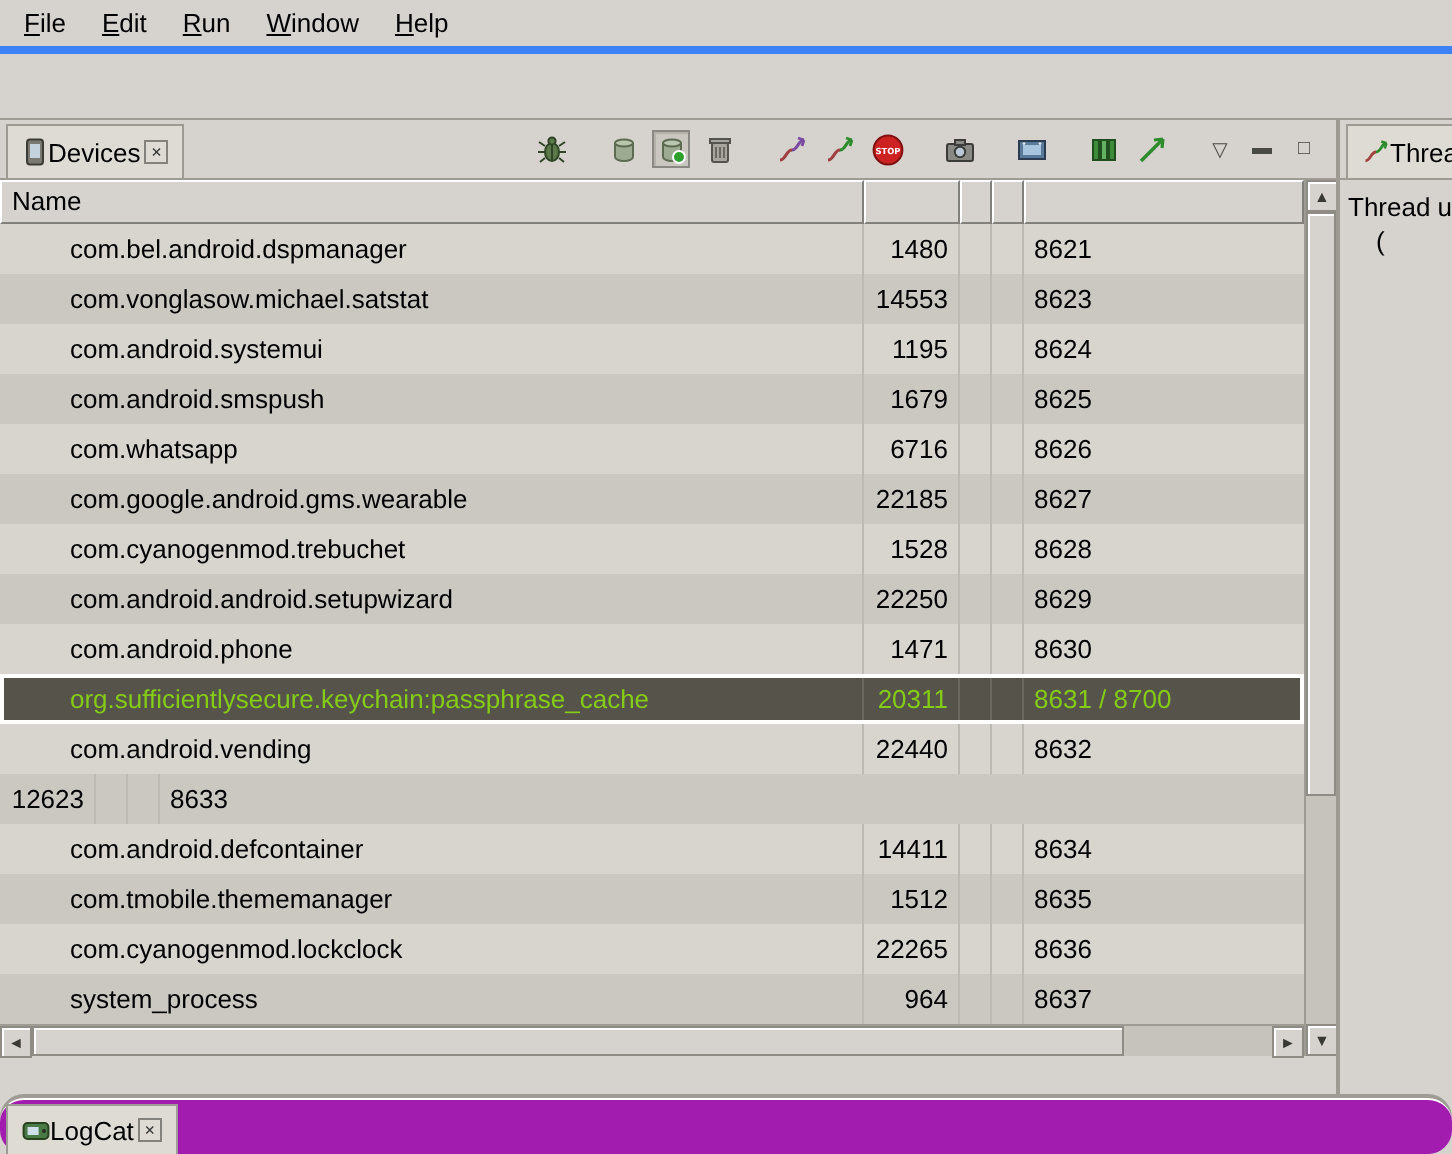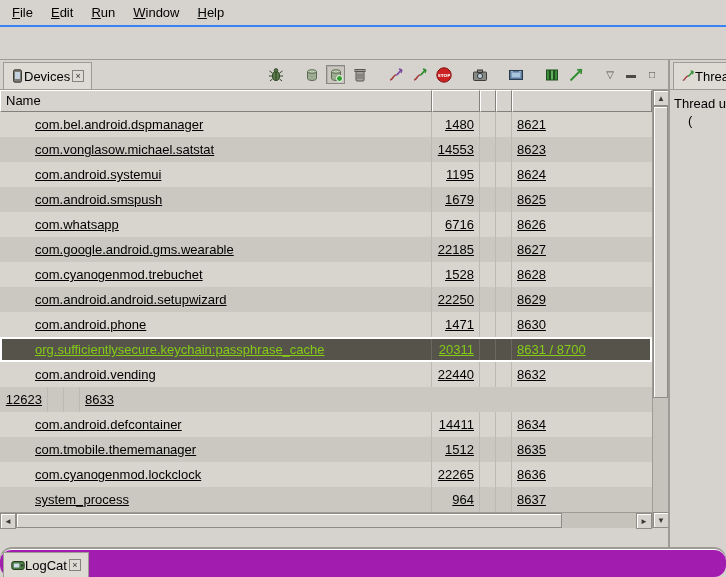--- a/index.html
+++ b/index.html
@@ -7,21 +7,21 @@
   body {
     background:#d6d3ce;
     font-family:"Liberation Sans", sans-serif;
     font-size:13px;
     color:#000;
     overflow:hidden;
     cursor:default;
   }
 
   
-  .menubar { height:27px; display:flex; align-items:center; padding:0 3px; border-bottom:2px solid #3b82f6; }
+  .menubar { height:27px; display:flex; align-items:center; padding:0 3px; border-bottom:4px solid #3b82f6; }
   .menu-item { padding:4px 9px; white-space:nowrap; }
   .menu-item::first-letter { text-decoration:underline; }
 
   
   .toolbar-strip { height:33px; border-bottom:1px solid #9e9b95; }
 
   
   .main { display:flex; height:489px; }
 
   .devices-panel { width:668px; flex:0 0 668px; display:flex; flex-direction:column; }
@@ -62,21 +62,21 @@
     border-right:1px solid #82807a; border-bottom:1px solid #82807a;
     white-space:nowrap; overflow:hidden;
   }
   .th.c-name { width:432px; }
   .th.c-pid  { width:48px; }
   .th.c-n1   { width:16px; }
   .th.c-n2   { width:16px; }
   .th.c-port { width:140px; }
 
   .rows { flex:1; overflow:hidden; }
-  .row { display:flex; height:25px;text-decoration:underline; }
+  .row { display:flex; height:25px; }
   .row.even { background:#d8d5cf; }
   .row.odd  { background:#cbc8c2; }
   .cell {
     display:flex; align-items:center; height:100%;
     padding:0 5px; border-right:1px solid #bdbab3;
     white-space:nowrap; overflow:hidden;
   }
   .cell.c-name { width:432px; padding-left:35px; }
   .cell.c-pid  { width:48px; justify-content:flex-end; }
   .cell.c-n1   { width:16px; }

